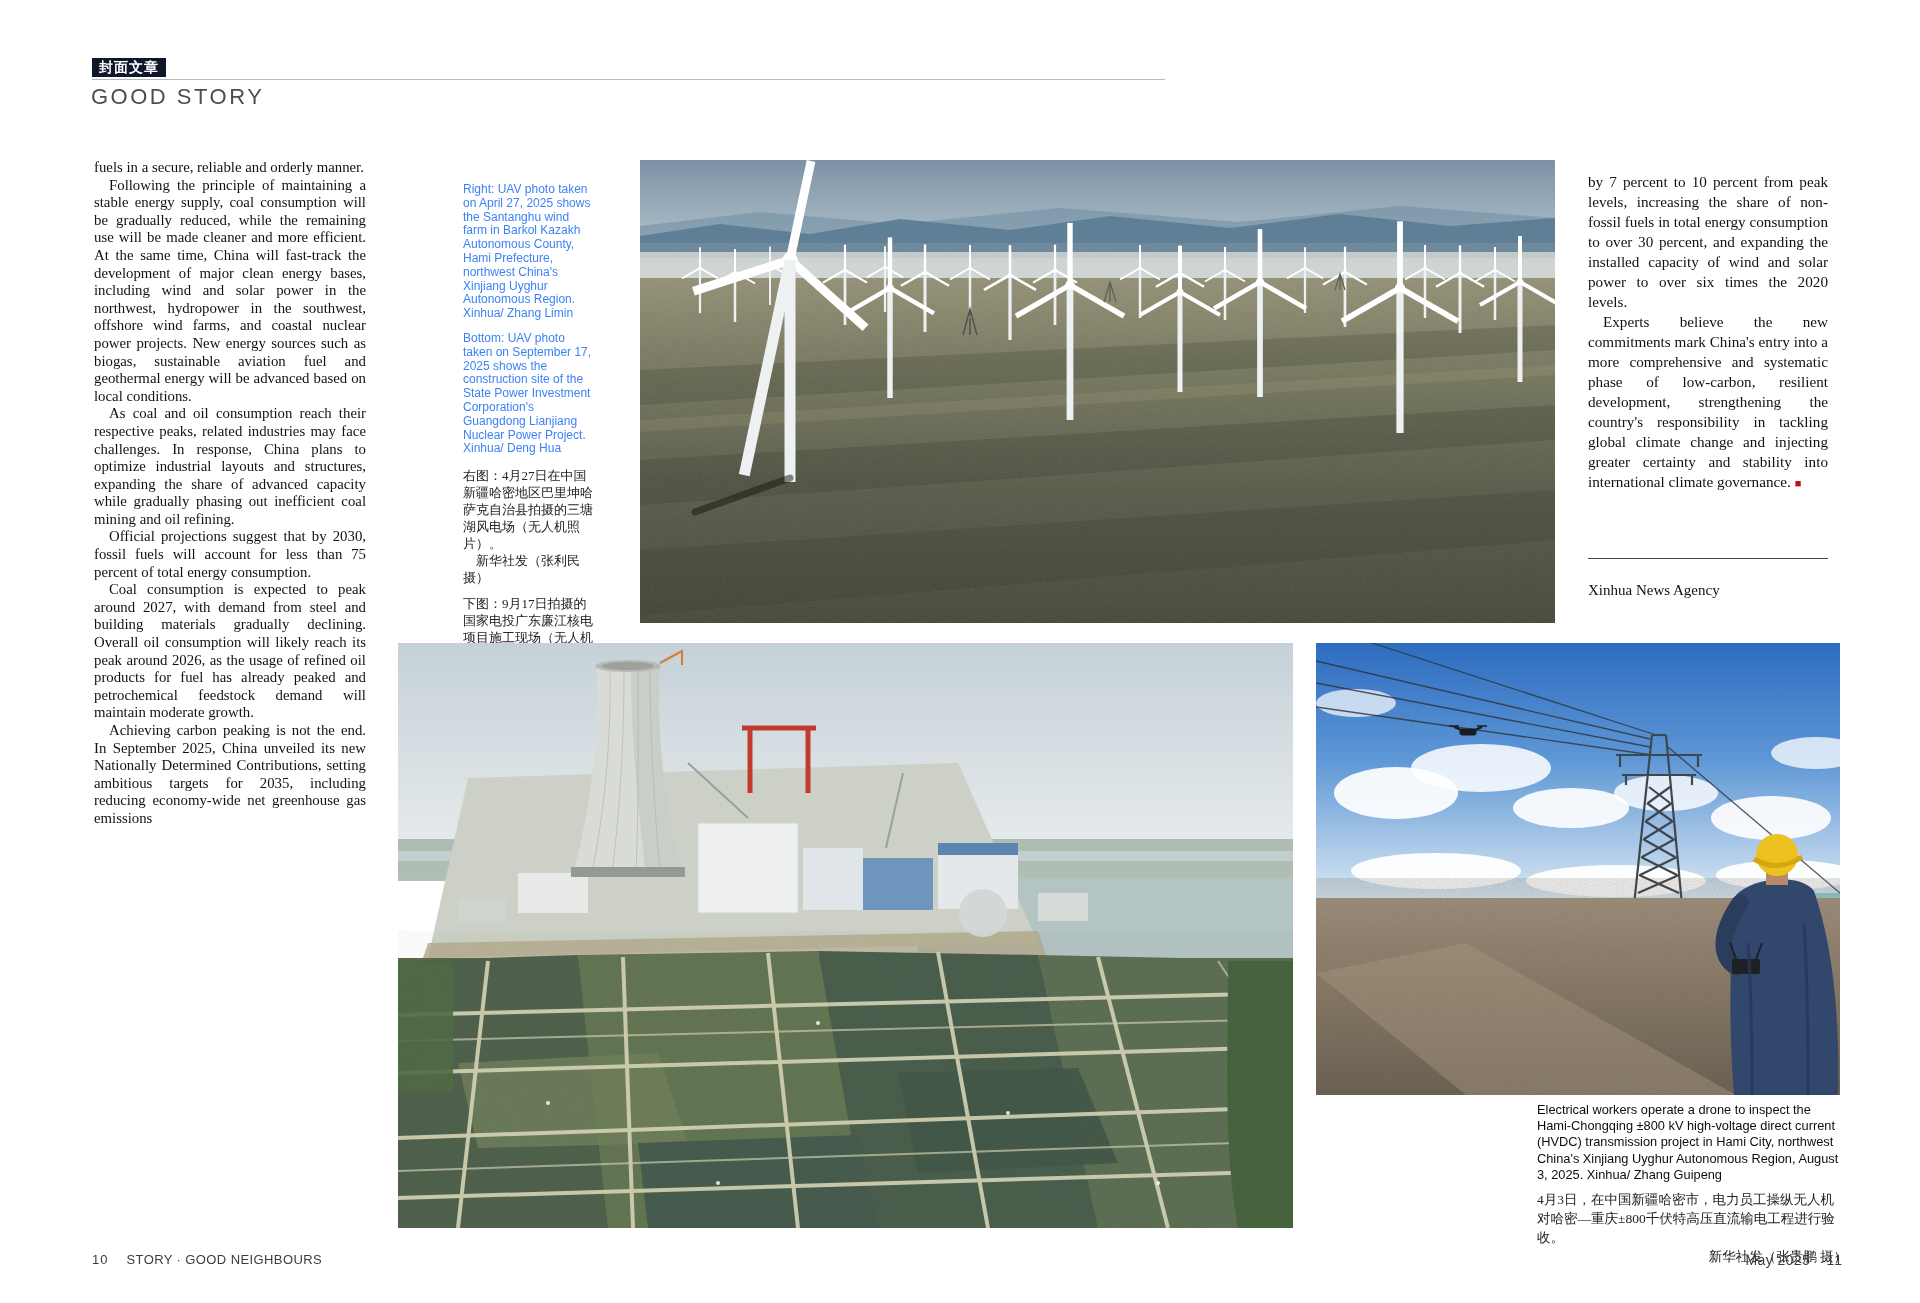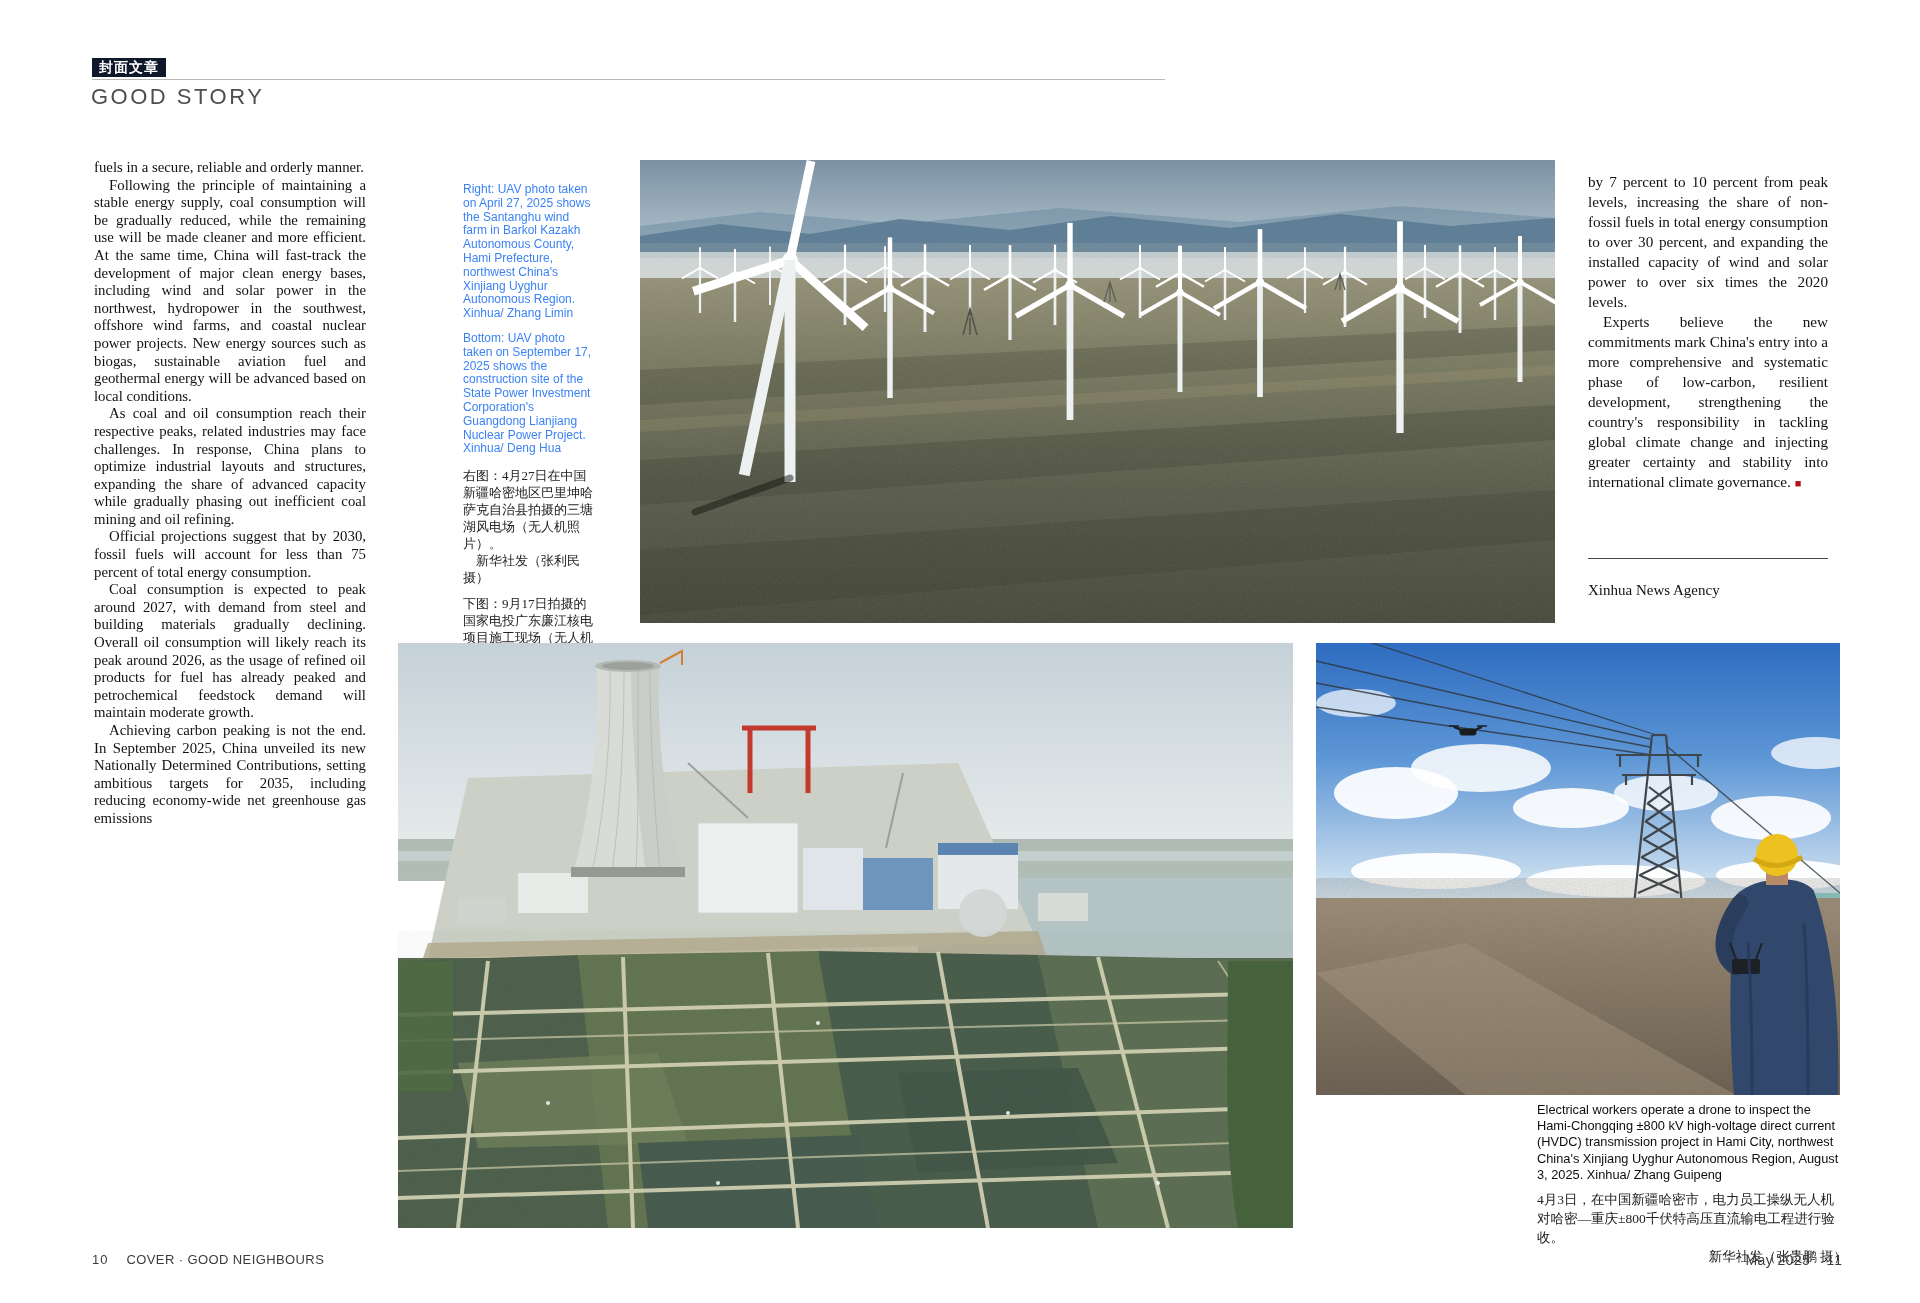--- a/index.html
+++ b/index.html
@@ -339,20 +339,20 @@
   </figure>
 
   <div class="drone-cap">
     <p class="en">Electrical workers operate a drone to inspect the Hami-Chongqing ±800 kV high-voltage direct current (HVDC) transmission project in Hami City, northwest China's Xinjiang Uyghur Autonomous Region, August 3, 2025. Xinhua/ Zhang Guipeng</p>
     <p class="cn">4月3日，在中国新疆哈密市，电力员工操纵无人机对哈密—重庆±800千伏特高压直流输电工程进行验收。</p>
     <p class="cn-credit">新华社发（张贵鹏 摄）</p>
   </div>
 
   <div class="footer footer-left">
     <span class="pgnum">10</span>
-    <span class="mag">COVER · GOOD NEIGHBOURS</span>
+    <span class="mag">STORY · GOOD NEIGHBOURS</span>
   </div>
   <div class="footer footer-right">
     <span>May 2025</span>
     <span class="pgnum">11</span>
   </div>
 
 </div>
 
 </body></html>

